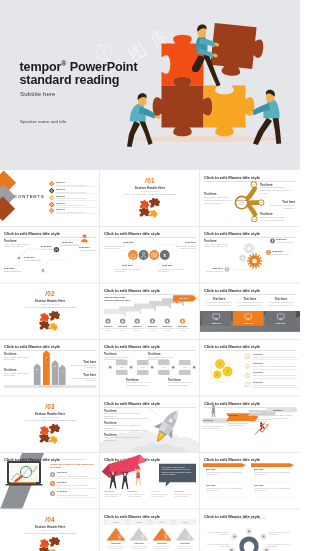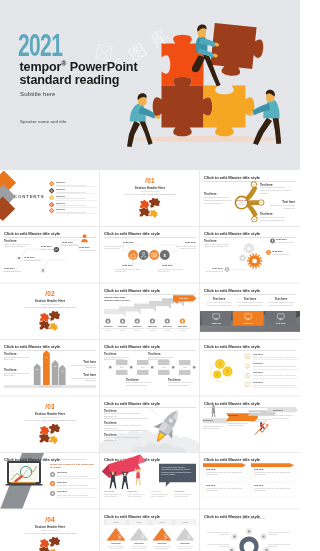--- a/index.html
+++ b/index.html
@@ -129,21 +129,20 @@
   <svg class="hero-wm" width="300" height="170" viewBox="0 0 300 170" style="position:absolute;left:0;top:0;z-index:4;pointer-events:none;">
     <g transform="translate(112,76) rotate(-33)" opacity="0.55">
       <text x="0" y="0" font-size="17" fill="#ffffff" font-family="'DejaVu Sans',sans-serif" letter-spacing="9">与图库</text>
       <g fill="none" stroke="#ffffff" stroke-width="0.9" opacity="0.75">
         <path d="M-4 -24 l10 -10 l10 10 l-10 10 Z"></path>
         <path d="M-4 -24 h20 M6 -34 v20"></path>
       </g>
     </g>
   </svg>
 
-  <div class="hero-text" id="yearline"><span id="year">2021</span></div>
   <div class="hero-text" id="maintitle">
     <span>tempor</span><sup>®</sup><span> PowerPoint</span><br>
     <span>standard reading</span>
   </div>
   <div class="hero-text" id="subtitle">Subtitle here</div>
   <div class="hero-text" id="speaker">Speaker name and title</div>
 </div>
 <div id="grid">
 
 <div class="sl" style="left:0px;top:0px;">

